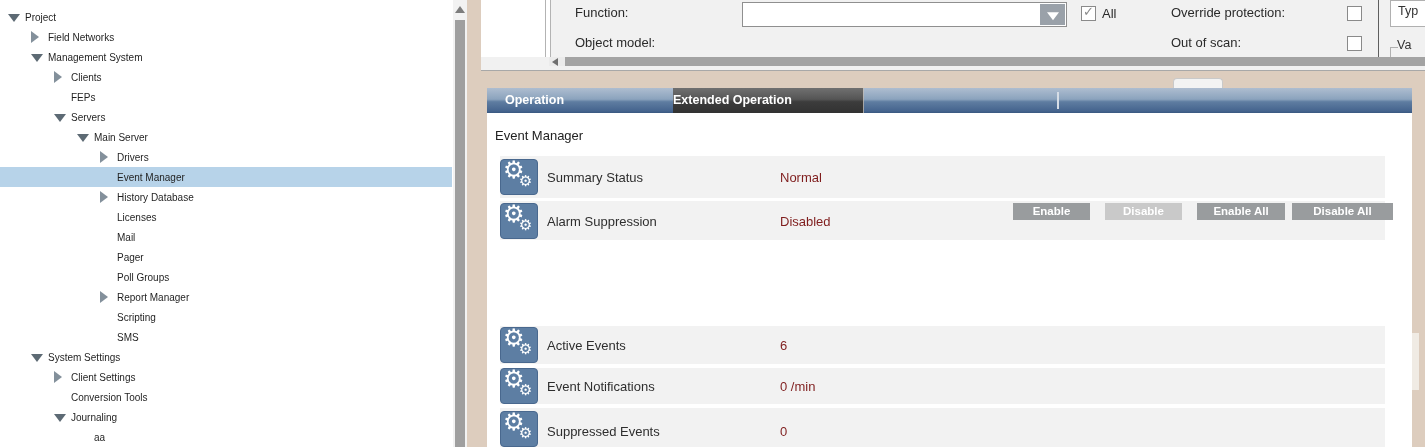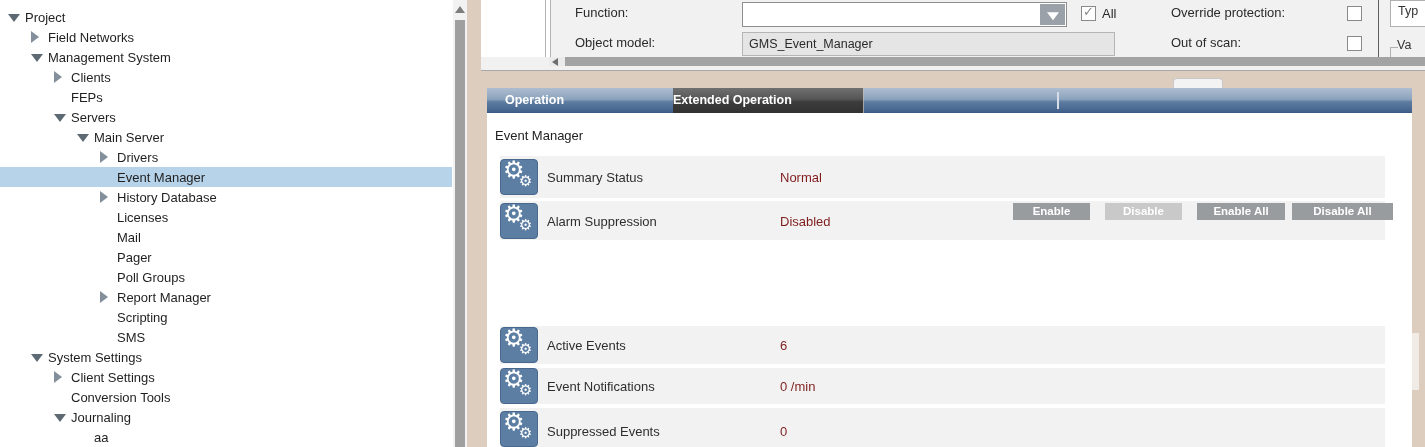--- a/index.html
+++ b/index.html
@@ -6,21 +6,21 @@
   body{
     width:1425px;height:447px;overflow:hidden;position:relative;
     background:#ddcdbe;
     font-family:"Liberation Sans",sans-serif;
     -webkit-font-smoothing:antialiased;
   }
   #app{position:absolute;inset:0;}
 
   
   #tree-panel{position:absolute;left:0;top:0;width:467px;height:447px;background:#ffffff;overflow:hidden;}
-  .tree-row{position:absolute;left:0;width:452px;height:20px;font-size:13px;color:#1f1f1f;}
+  .tree-row{position:absolute;left:0;width:452px;height:20px;font-size:10px;color:#1f1f1f;}
   .tree-row.selected{background:#b7d3e9;}
   .tree-label{position:absolute;top:50%;transform:translateY(-50%);white-space:nowrap;}
   .tri{position:absolute;width:0;height:0;}
   .tri-exp{top:7px;border-left:6px solid transparent;border-right:6px solid transparent;border-top:8px solid #5d6a74;}
   .tri-col{top:4px;border-top:6px solid transparent;border-bottom:6px solid transparent;border-left:8px solid #83909b;}
 
   #tree-scrollbar{position:absolute;left:453px;top:0;width:14px;height:447px;background:#f2f2f2;}
   #tree-scrollbar .sb-arrow-up{position:absolute;left:2px;top:6px;width:0;height:0;
     border-left:5px solid transparent;border-right:5px solid transparent;border-bottom:7px solid #7d7d7d;}
   #tree-scrollbar .sb-thumb{position:absolute;left:2px;top:20px;width:10px;height:427px;background:#9f9f9f;}
@@ -211,21 +211,20 @@
 
     <div class="checkbox" id="all-checkbox">
       <span class="check">✓</span>
     </div>
     <span class="tp-label" id="all-label">All</span>
 
     <span class="tp-label" id="override-label">Override protection:</span>
     <div class="checkbox" id="override-checkbox"></div>
 
     <span class="tp-label" id="objectmodel-label">Object model:</span>
-    <div id="objectmodel-field">GMS_Event_Manager</div>
 
     <span class="tp-label" id="outofscan-label">Out of scan:</span>
     <div class="checkbox" id="outofscan-checkbox"></div>
 
     <div id="right-divider"></div>
     <div id="type-box">Typ</div>
     <span class="tp-label" id="value-label">Va</span>
     <div id="value-corner"></div>
 
     <div id="top-hscroll">

